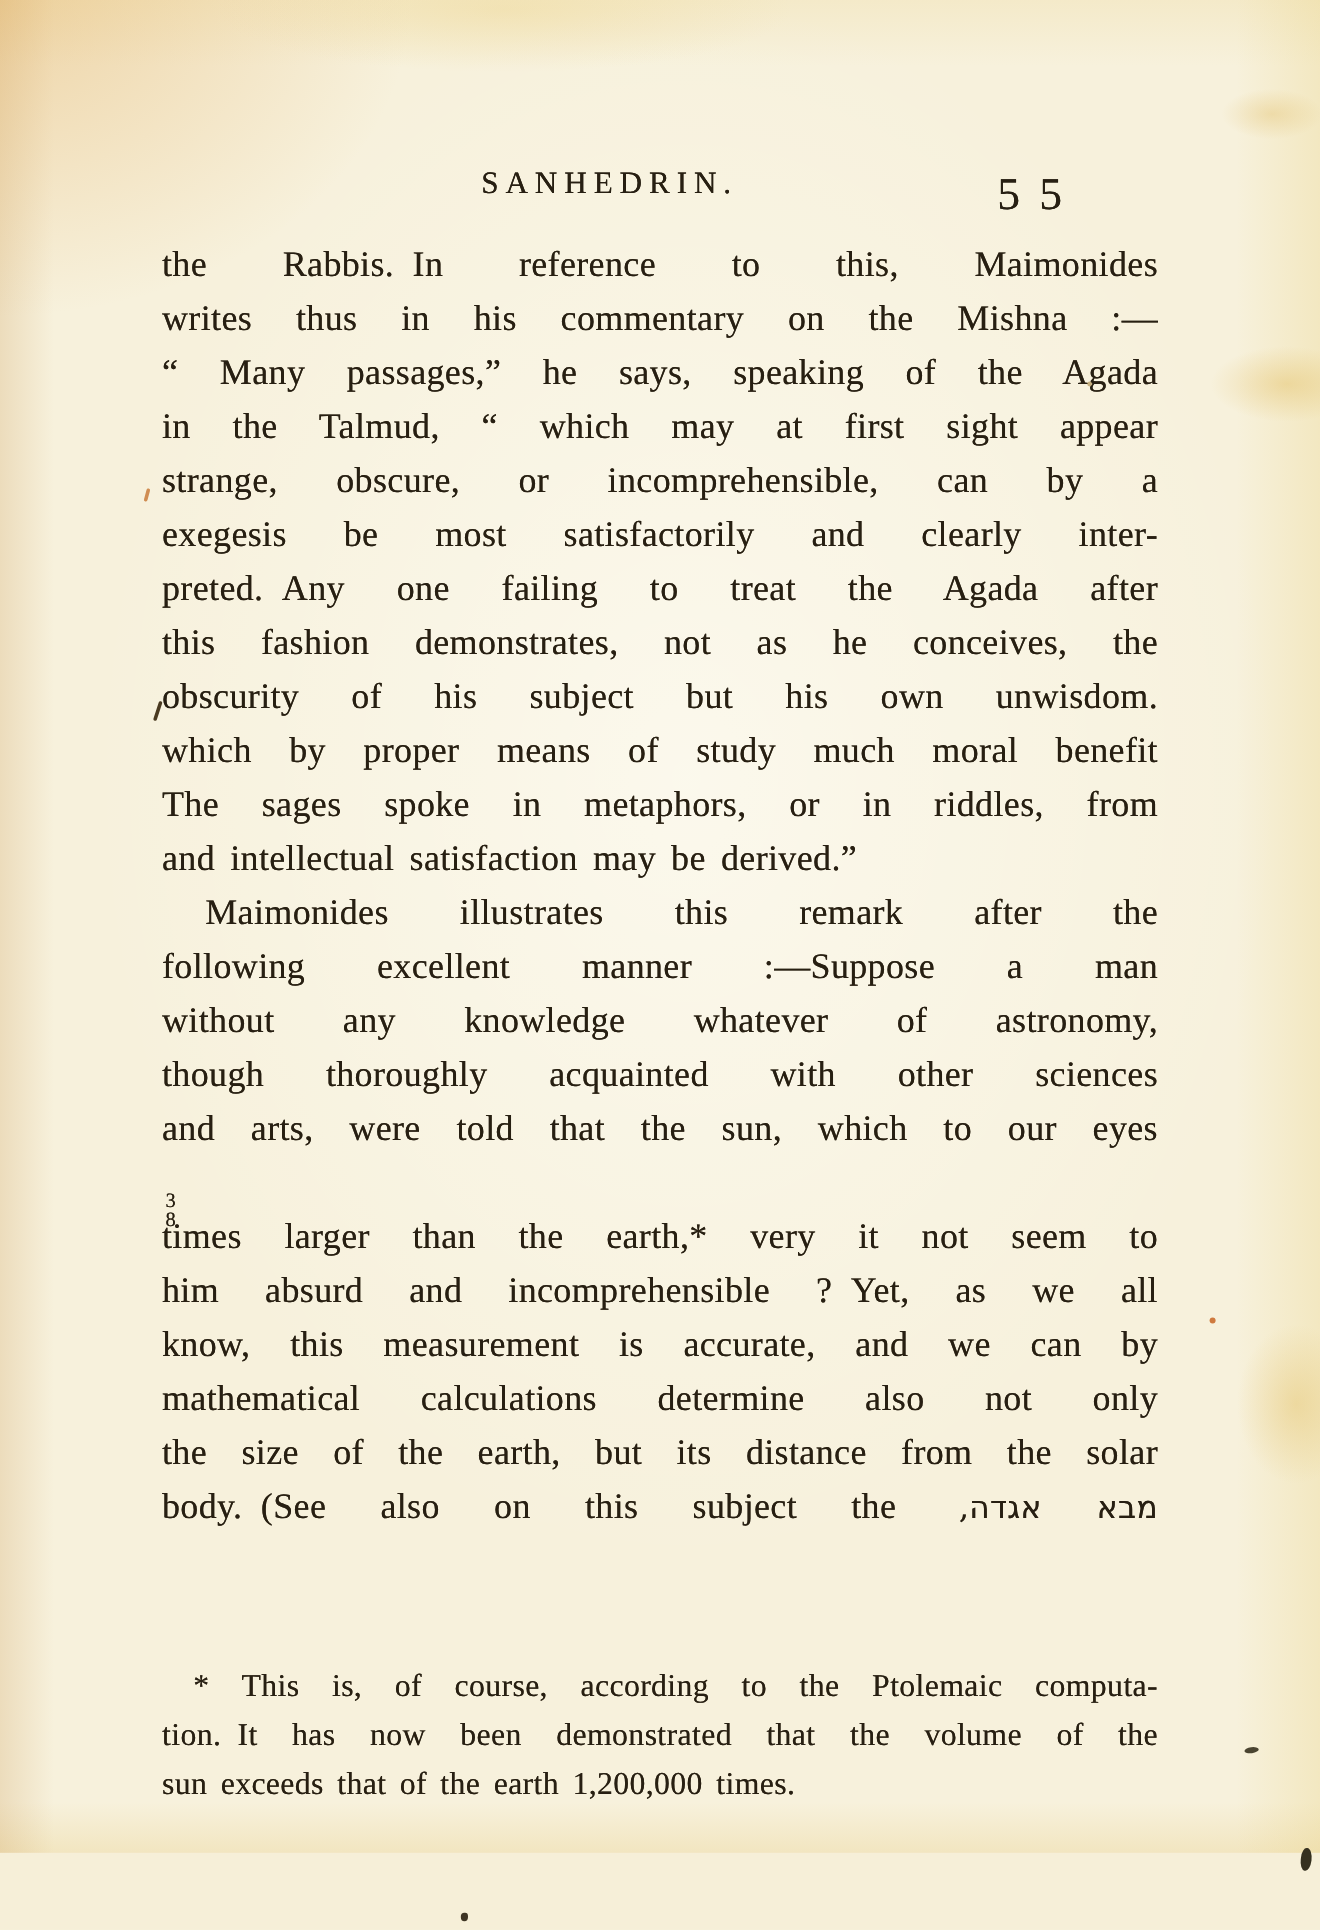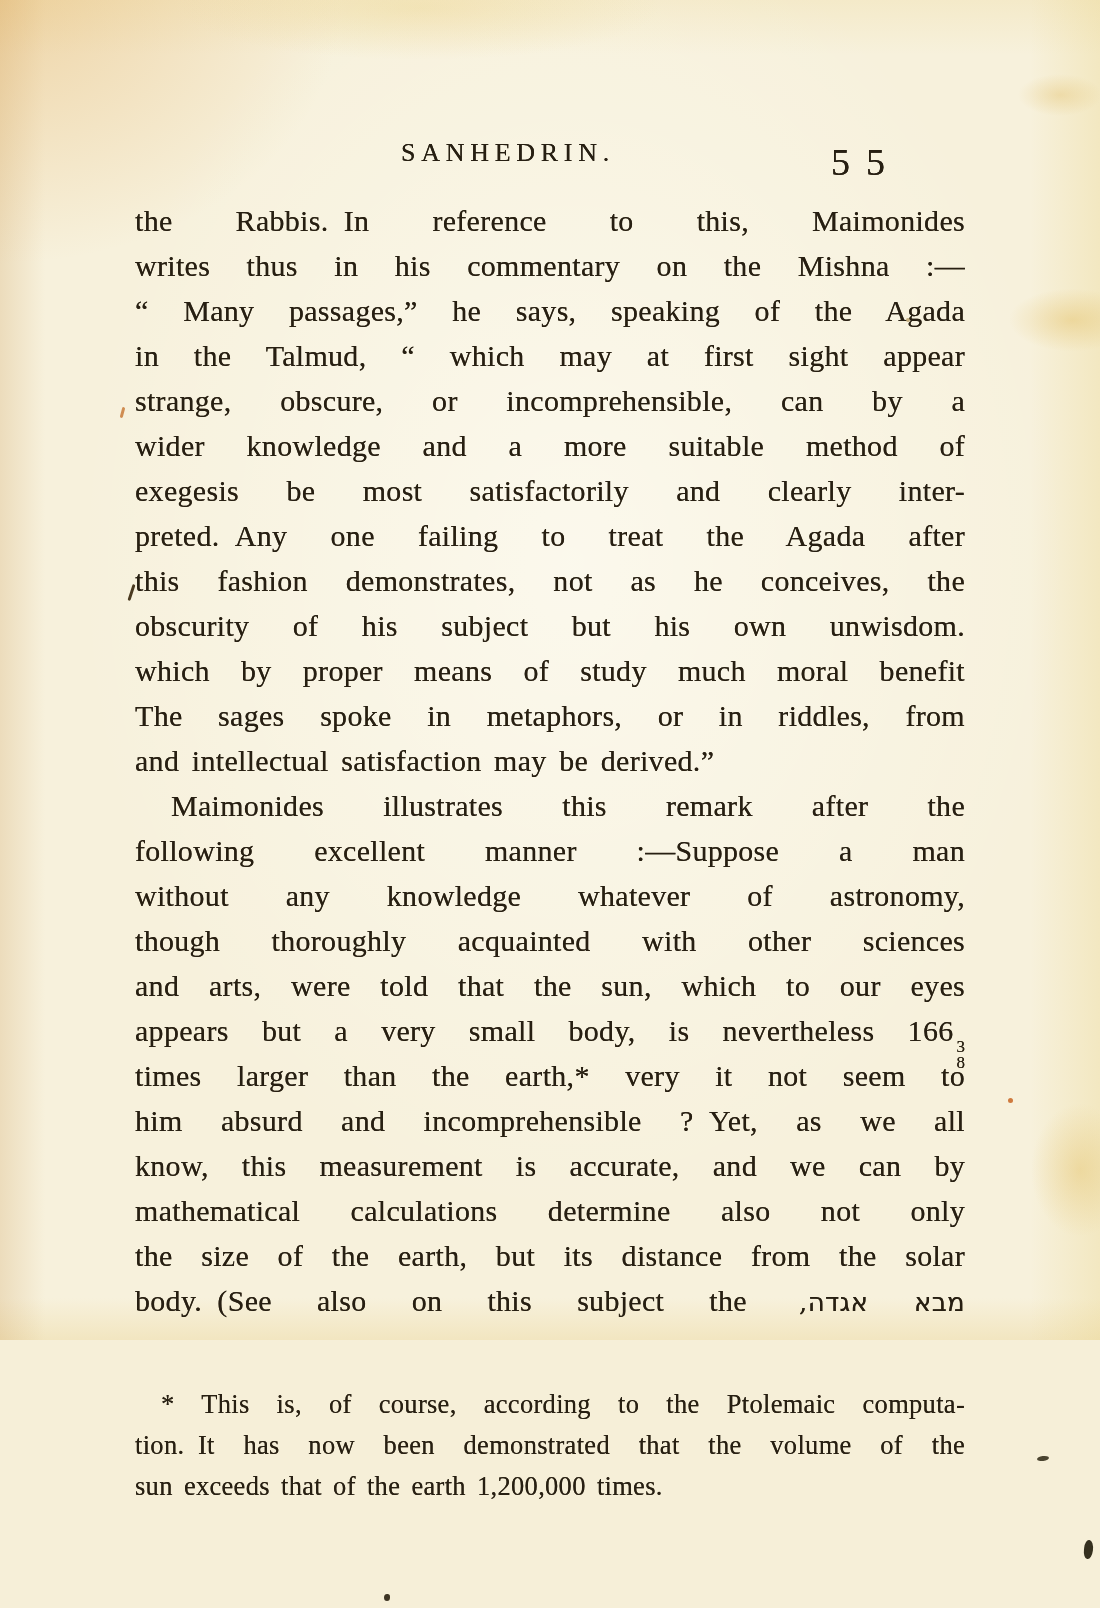--- a/index.html
+++ b/index.html
@@ -1,21 +1,21 @@
 <!DOCTYPE html>
 <html><head>
 <meta charset="utf-8">
 <style>
   html, body { margin:0; padding:0; }
   body {
     width:1100px; height:1608px; overflow:hidden;
     background:#f6efd8;
   }
   .page {
-    position:relative; width:1100px; height:1340px;
+    position:relative; width:1100px; height:1544px;
     font-family:"Liberation Serif","DejaVu Serif",serif;
     color:#271f12;
     background-color:#f7f1dc;
     background-image:
       radial-gradient(ellipse 90px 45px at 1072px 320px, rgba(226,188,92,0.42), transparent 70%),
       radial-gradient(ellipse 70px 95px at 1080px 1170px, rgba(226,188,92,0.38), transparent 70%),
       radial-gradient(ellipse 60px 30px at 1060px 95px,  rgba(224,186,95,0.35), transparent 70%),
       radial-gradient(ellipse 320px 70px at 420px 8px,   rgba(235,205,120,0.28), transparent 75%),
       radial-gradient(ellipse 140px 60px at 1090px 1595px, rgba(222,184,92,0.4), transparent 70%),
       radial-gradient(ellipse 620px 820px at 52% 42%, rgba(255,255,250,0.55), transparent 80%),
@@ -78,36 +78,35 @@
     <span class="pagenum">55</span>
   </div>
 
   <div class="body-block">
 
     <div class="line just">the Rabbis. In reference to this, Maimonides</div>
     <div class="line just">writes thus in his commentary on the Mishna :—</div>
     <div class="line just">“ Many passages,” he says, speaking of the Agada</div>
     <div class="line just">in the Talmud, “ which may at first sight appear</div>
     <div class="line just">strange, obscure, or incomprehensible, can by a</div>
-    <div class="line just">wider knowledge and a more suitable method of</div>
     <div class="line just">exegesis be most satisfactorily and clearly inter-</div>
     <div class="line just">preted. Any one failing to treat the Agada after</div>
     <div class="line just">this fashion demonstrates, not as he conceives, the</div>
     <div class="line just">obscurity of his subject but his own unwisdom.</div>
     <div class="line just">which by proper means of study much moral benefit</div>
     <div class="line just">The sages spoke in metaphors, or in riddles, from</div>
     <div class="line end">and intellectual satisfaction may be derived.”</div>
 
     <div class="line just indent">Maimonides illustrates this remark after the</div>
     <div class="line just">following excellent manner :—Suppose a man</div>
     <div class="line just">without any knowledge whatever of astronomy,</div>
     <div class="line just">though thoroughly acquainted with other sciences</div>
     <div class="line just">and arts, were told that the sun, which to our eyes</div>
 
-    <div class="line just"><span>appears but a very small body, is nevertheless 166</span><span class="frac">
+    <div class="line just"><span class="frac">
           <span class="num">3</span>
           <span class="den">8</span>
         </span></div>
 
     <div class="line just">times larger than the earth,* very it not seem to</div>
     <div class="line just">him absurd and incomprehensible ? Yet, as we all</div>
     <div class="line just">know, this measurement is accurate, and we can by</div>
     <div class="line just">mathematical calculations determine also not only</div>
     <div class="line just">the size of the earth, but its distance from the solar</div>
 

